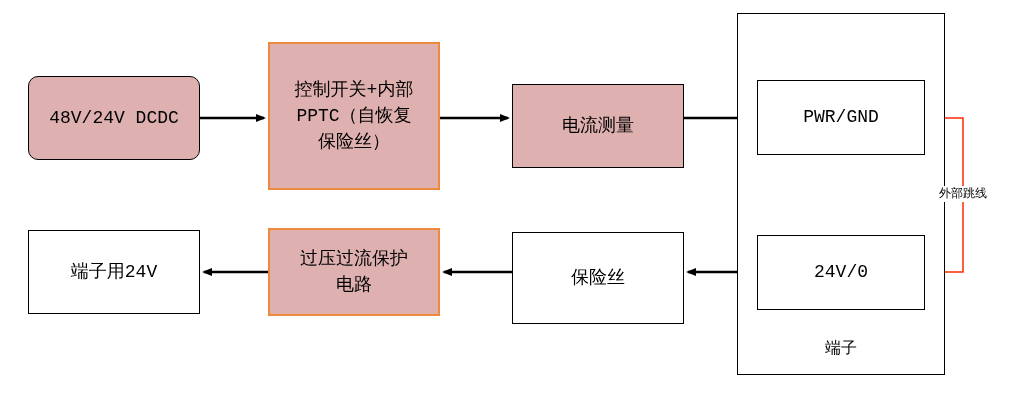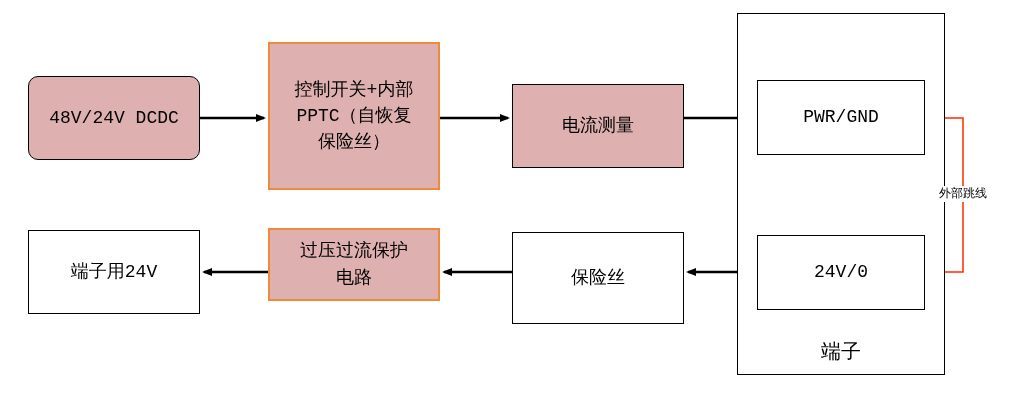--- a/index.html
+++ b/index.html
@@ -18,21 +18,21 @@
     display:flex;align-items:center;justify-content:center;
     text-align:center;font-size:18px;line-height:1.45;
     white-space:pre-line;background:#ffffff;border:1px solid var(--line-black);
   }
   .pink{background:var(--node-pink);}
   .orange{border:2px solid var(--node-orange);}
   .groupbox{
     position:absolute;box-sizing:border-box;background:#ffffff;border:1px solid var(--line-black);
   }
   .grouplabel{
-    position:absolute;text-align:center;font-size:20px;background:transparent;
+    position:absolute;text-align:center;font-size:16px;background:transparent;
   }
   .jumperlabel{
     position:absolute;font-size:12px;text-align:center;background:#ffffff;
     padding:1px 0;line-height:1.2;
   }
   svg.overlay{
     position:absolute;left:0;top:0;width:1014px;height:405px;pointer-events:none;
   }
   svg.overlay .arrow{stroke:var(--line-black);stroke-width:2.5;}
   svg.overlay .jumper{stroke:var(--jumper-red);stroke-width:1.5;fill:none;}
@@ -80,21 +80,21 @@
   <div class="box" style="left:757px;top:235px;width:168px;height:75px;">
     <span>24V/0</span>
   </div>
 
   <div class="grouplabel" style="left:737px;top:338px;width:208px;">端子</div>
 
   <div class="box" style="left:28px;top:230px;width:172px;height:84px;">
     <span>端子用24V</span>
   </div>
 
-  <div class="box pink orange" style="left:268px;top:228px;width:172px;height:73px;">
+  <div class="box pink orange" style="left:268px;top:228px;width:172px;height:88px;">
     <span>过压过流保护
 电路</span>
   </div>
 
   <div class="box" style="left:512px;top:232px;width:172px;height:92px;">
     <span>保险丝</span>
   </div>
 
   <div class="jumperlabel" style="left:930px;top:177px;width:66px;margin-top:9px;">外部跳线</div>
 

